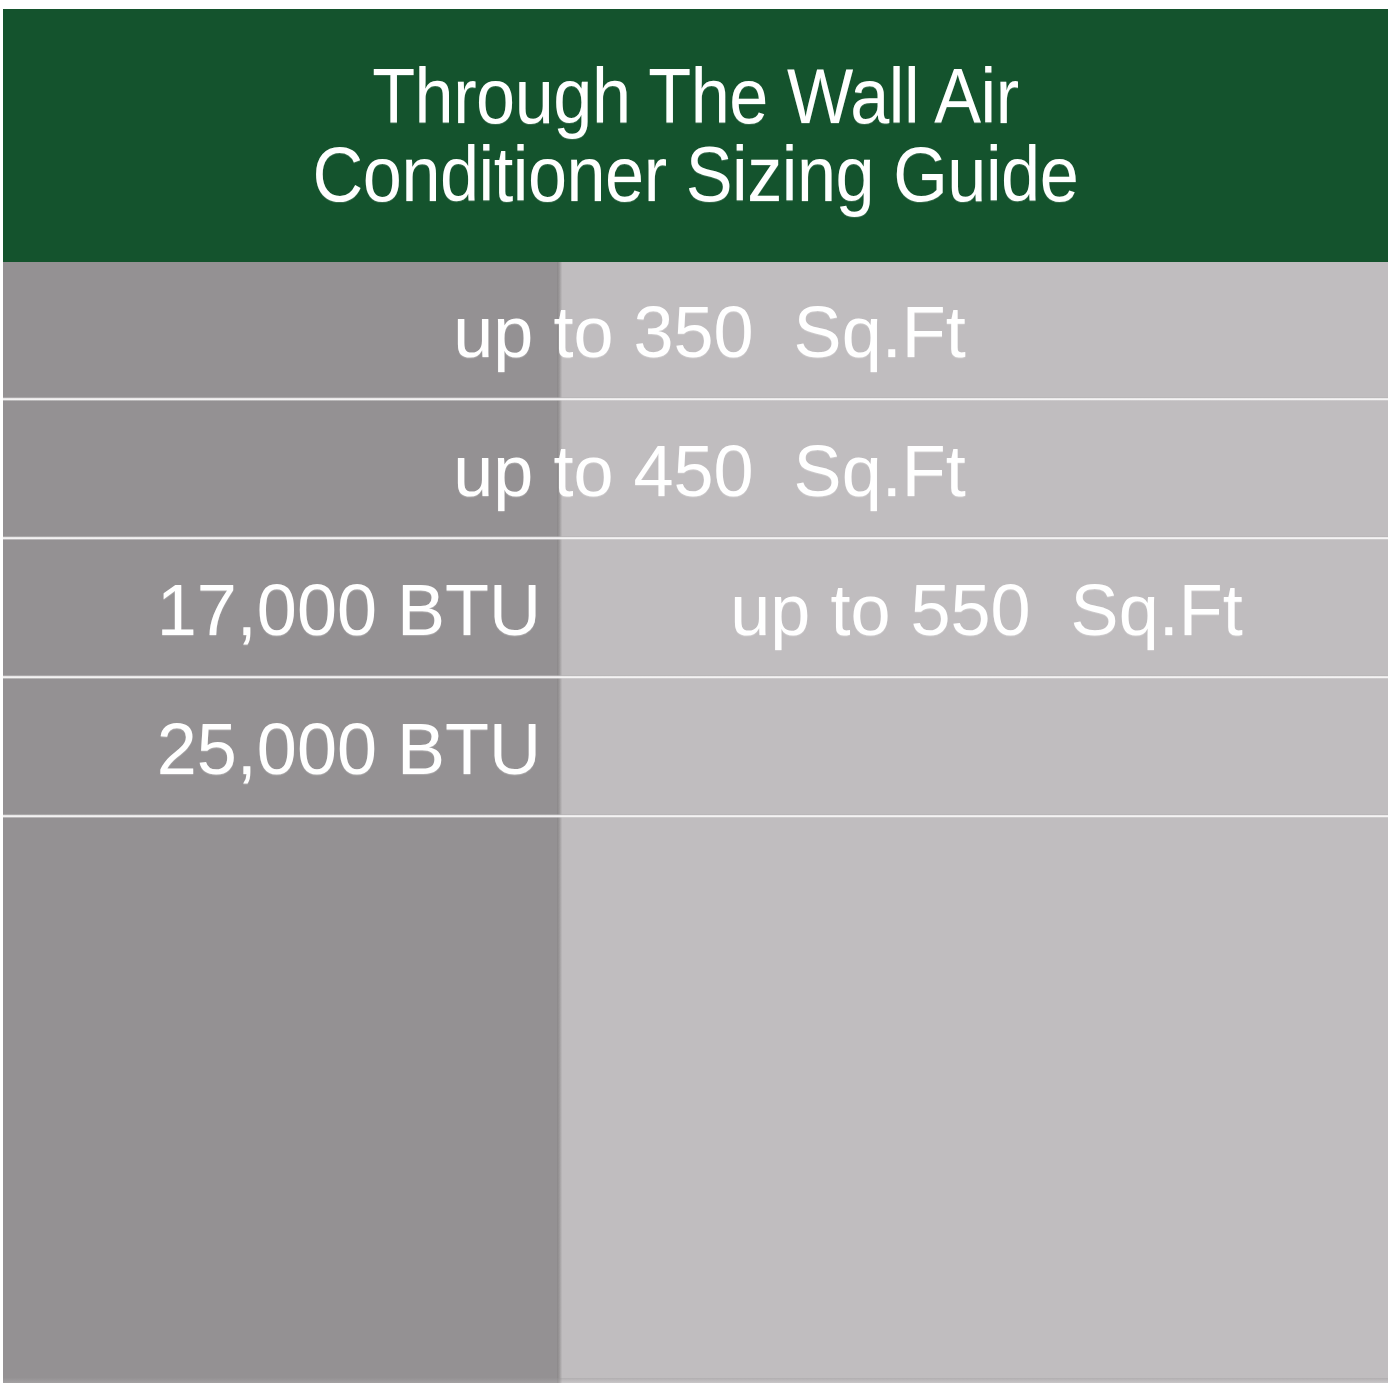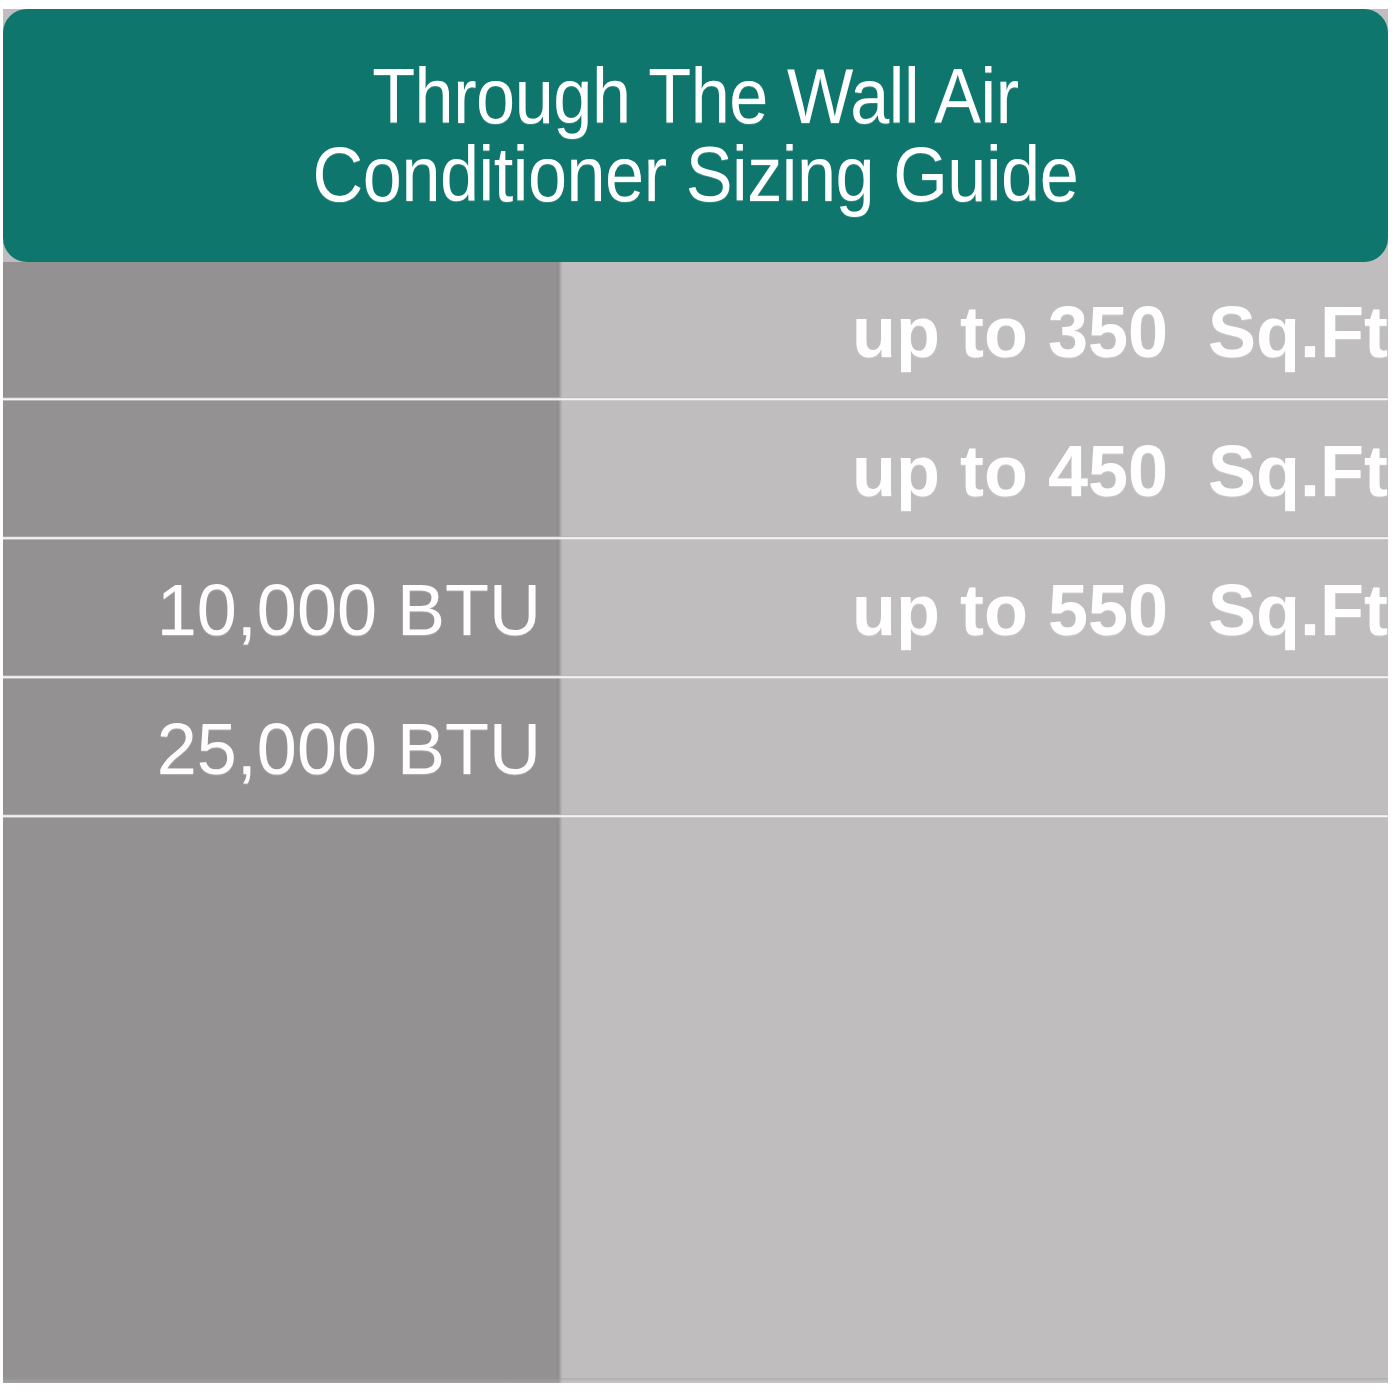--- a/index.html
+++ b/index.html
@@ -25,25 +25,24 @@
     background: #c0bdbf;
   }
 
   
   .guide-header {
     position: absolute;
     left: 0;
     top: 0;
     width: 100%;
     height: 253px;
-    background: #0f766e;
+    background: #14532d;
     display: flex;
     align-items: center;
     justify-content: center;
-    border-radius: 24px;
   }
   .guide-title {
     color: #ffffff;
     font-size: 78px;
     line-height: 0.99;
     font-weight: 400;
     text-align: center;
     letter-spacing: -0.5px;
     font-stretch: condensed;
     transform: scaleX(0.9);
@@ -119,25 +118,25 @@
     line-height: 1;
     font-weight: 400;
     font-stretch: condensed;
     white-space: nowrap;
     text-shadow: 0 1px 1px rgba(255,255,255,0.25);
   }
   .cell-area {
     flex: 1;
     box-sizing: border-box;
     padding-left: 28px;
-    text-align: right;
+    text-align: center;
     color: #ffffff;
     font-size: 72px;
     line-height: 1;
-    font-weight: 700;
+    font-weight: 400;
     font-stretch: condensed;
     white-space: pre;
     text-shadow: 0 1px 1px rgba(255,255,255,0.25);
   }
 
   
   .bottom-edge {
     position: absolute;
     left: 0;
     bottom: 0;
@@ -168,21 +167,21 @@
         <div class="cell-area">up to 350  Sq.Ft</div>
         <div class="row-sep"></div>
       </div>
 
       <div class="row">
         <div class="cell-area">up to 450  Sq.Ft</div>
         <div class="row-sep"></div>
       </div>
 
       <div class="row">
-        <div class="cell-btu">10,000 BTU</div>
+        <div class="cell-btu">17,000 BTU</div>
         <div class="cell-area">up to 550  Sq.Ft</div>
         <div class="row-sep"></div>
       </div>
 
       <div class="row">
         <div class="cell-btu">25,000 BTU</div>
         <div class="row-sep"></div>
       </div>
 
     </div>

